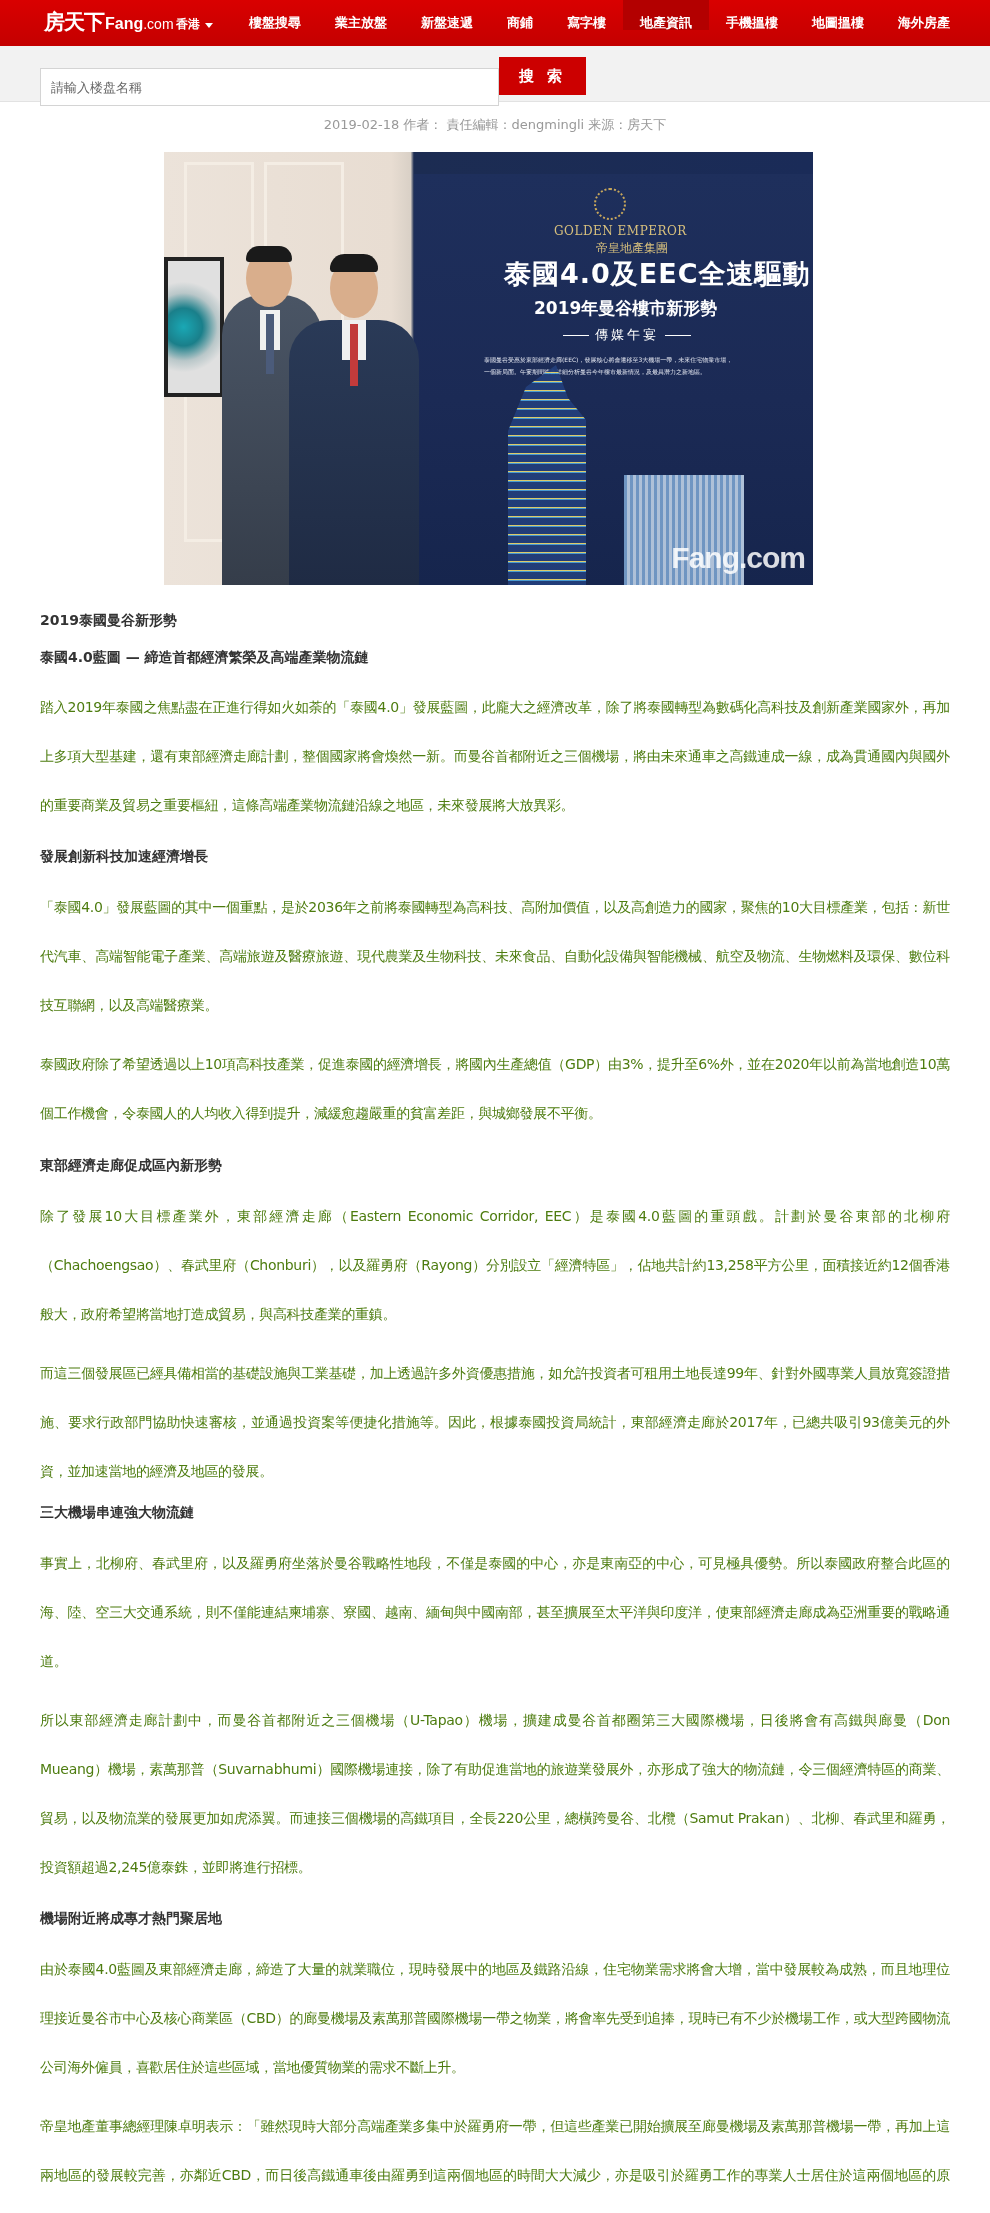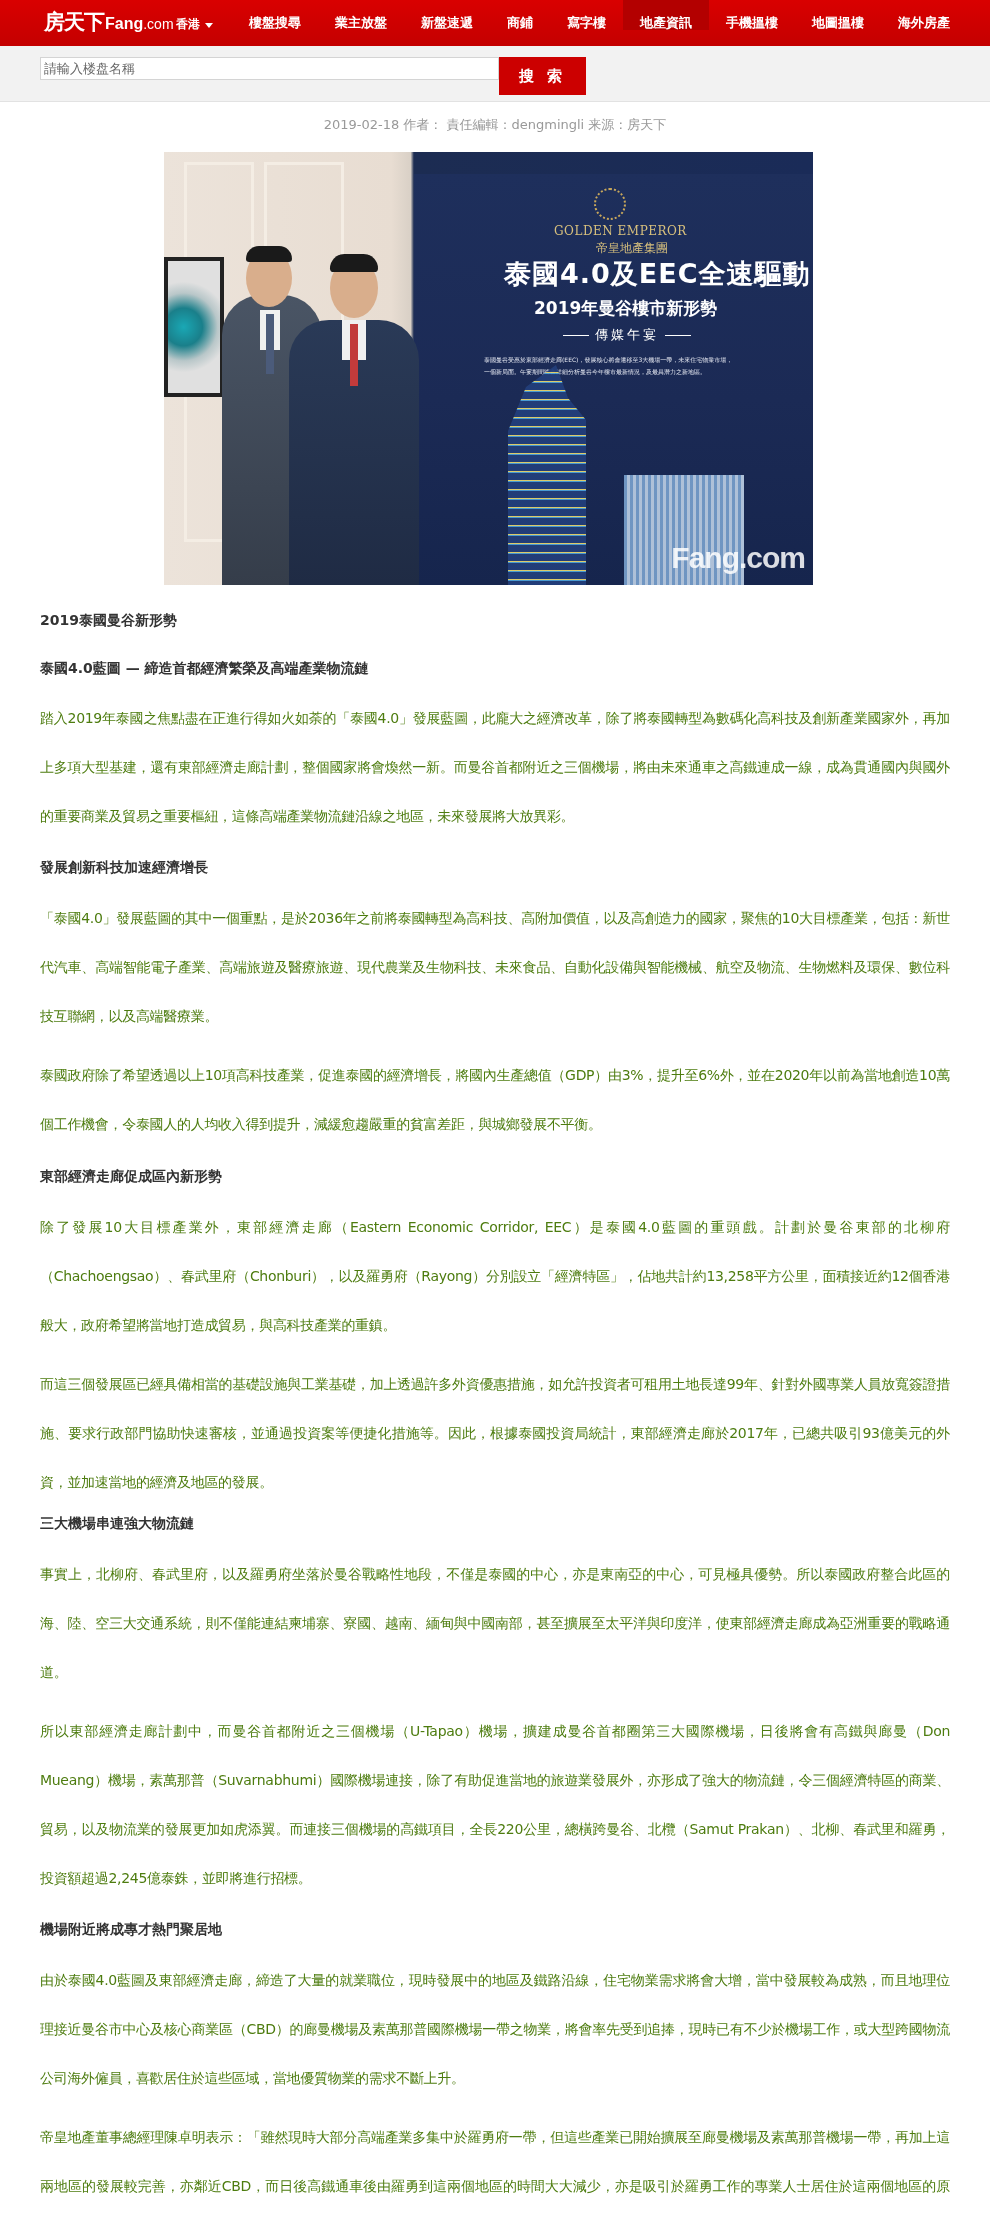--- a/index.html
+++ b/index.html
@@ -31,22 +31,22 @@
   .nav-items { position: absolute; left: 232px; top: 0; height: 46px; display: flex; }
   .nav-item {
     height: 30px; line-height: 46px; color: #fff; font-size: 13px; font-weight: bold;
     padding: 0 17px; white-space: nowrap; cursor: pointer;
   }
   .nav-item.active { background: #b30000; }
 
   
   .searchbar { height: 56px; background: #f2f2f2; border-bottom: 1px solid #e2e2e2; position: relative; }
   .search-input {
-    position: absolute; left: 40px; top: 11px; width: 459px; height: 23px;
-    border: 1px solid #d4d4d4; background: #fff; padding-left: 3px;
+    position: absolute; left: 40px; top: 22px; width: 459px; height: 38px;
+    border: 1px solid #d4d4d4; background: #fff; padding-left: 10px;
     font-size: 13px; color: #666; font-family: "DejaVu Sans", sans-serif; outline: none;
   }
   .search-input::placeholder { color: #666; }
   .search-btn {
     position: absolute; left: 499px; top: 11px; width: 87px; height: 38px;
     background: #cc0000; border: none; color: #fff; font-size: 15px; font-weight: bold;
     letter-spacing: 4px; cursor: pointer; font-family: "DejaVu Sans", sans-serif;
   }
 
   
@@ -183,21 +183,21 @@
     <div class="shirt b"></div>
     <div class="tie a"></div>
     <div class="tie b"></div>
     <div class="head h1p"></div>
     <div class="head h2p"></div>
     <div class="hair a"></div>
     <div class="hair b"></div>
   </div>
 
   <div class="sec-heading" style="margin-top:25px;">2019泰國曼谷新形勢</div>
-  <div class="sec-heading" style="margin-top:28px;">泰國4.0藍圖 — 締造首都經濟繁榮及高端產業物流鏈</div>
+  <div class="sec-heading" style="margin-top:17px;">泰國4.0藍圖 — 締造首都經濟繁榮及高端產業物流鏈</div>
 
   <p class="para" style="margin-top:16px;">踏入2019年泰國之焦點盡在正進行得如火如荼的「泰國4.0」發展藍圖，此龐大之經濟改革，除了將泰國轉型為數碼化高科技及創新產業國家外，再加上多項大型基建，還有東部經濟走廊計劃，整個國家將會煥然一新。而曼谷首都附近之三個機場，將由未來通車之高鐵連成一線，成為貫通國內與國外的重要商業及貿易之重要樞紐，這條高端產業物流鏈沿線之地區，未來發展將大放異彩。</p>
 
   <div class="sec-heading" style="margin-top:16px;">發展創新科技加速經濟增長</div>
   <p class="para" style="margin-top:17px;">「泰國4.0」發展藍圖的其中一個重點，是於2036年之前將泰國轉型為高科技、高附加價值，以及高創造力的國家，聚焦的10大目標產業，包括：新世代汽車、高端智能電子產業、高端旅遊及醫療旅遊、現代農業及生物科技、未來食品、自動化設備與智能機械、航空及物流、生物燃料及環保、數位科技互聯網，以及高端醫療業。</p>
   <p class="para" style="margin-top:10px;">泰國政府除了希望透過以上10項高科技產業，促進泰國的經濟增長，將國內生產總值（GDP）由3%，提升至6%外，並在2020年以前為當地創造10萬個工作機會，令泰國人的人均收入得到提升，減緩愈趨嚴重的貧富差距，與城鄉發展不平衡。</p>
 
   <div class="sec-heading" style="margin-top:17px;">東部經濟走廊促成區內新形勢</div>
   <p class="para" style="margin-top:17px;">除了發展10大目標產業外，東部經濟走廊（Eastern Economic Corridor, EEC）是泰國4.0藍圖的重頭戲。計劃於曼谷東部的北柳府（Chachoengsao）、春武里府（Chonburi），以及羅勇府（Rayong）分別設立「經濟特區」，佔地共計約13,258平方公里，面積接近約12個香港般大，政府希望將當地打造成貿易，與高科技產業的重鎮。</p>
   <p class="para" style="margin-top:10px;">而這三個發展區已經具備相當的基礎設施與工業基礎，加上透過許多外資優惠措施，如允許投資者可租用土地長達99年、針對外國專業人員放寬簽證措施、要求行政部門協助快速審核，並通過投資案等便捷化措施等。因此，根據泰國投資局統計，東部經濟走廊於2017年，已總共吸引93億美元的外資，並加速當地的經濟及地區的發展。</p>

